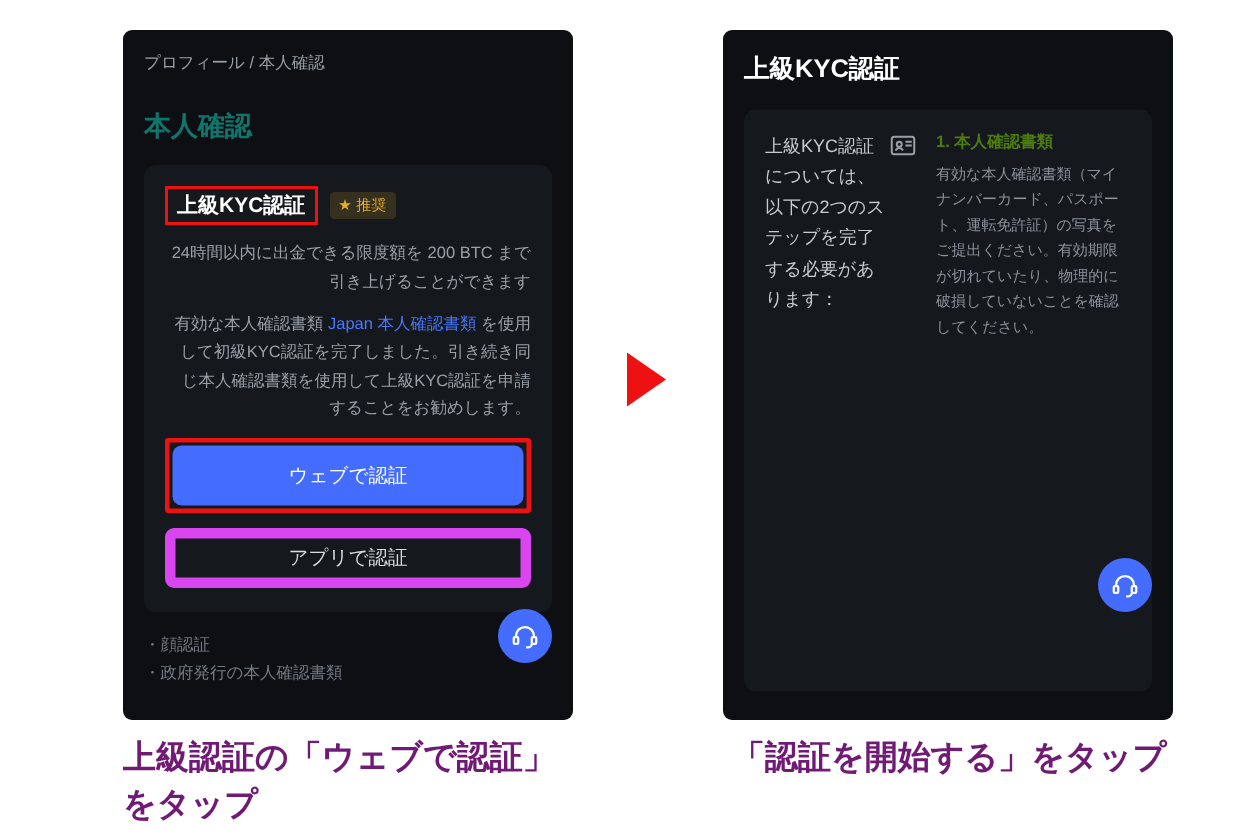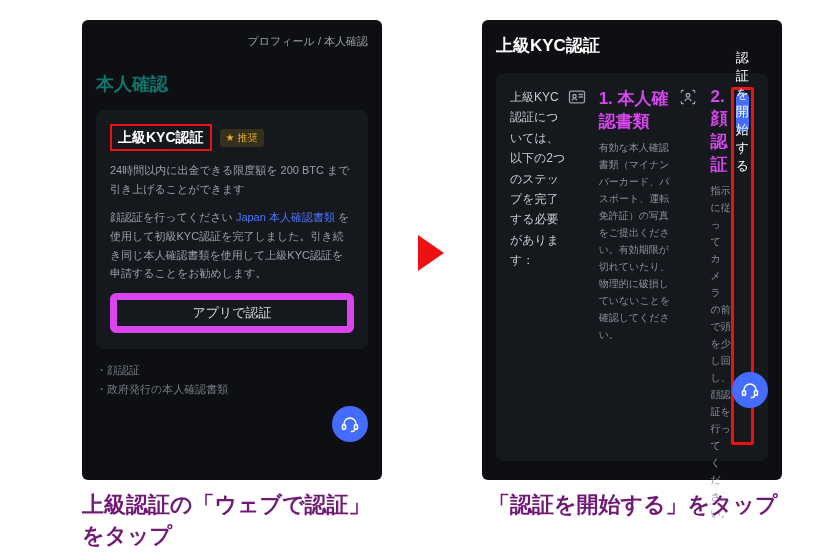--- a/index.html
+++ b/index.html
@@ -15,42 +15,42 @@
     position: absolute;
     width: 300px;
     background: #0d0f12;
     border-radius: 6px;
     color: #c7cbd1;
     padding: 14px 14px 18px 14px;
   }
   .phone-left { left: 82px; top: 20px; height: 460px; }
   .phone-right { left: 482px; top: 20px; height: 460px; }
 
-  .breadcrumb { font-size: 11px; color: #9aa0a8; margin-bottom: 8px; text-align: right; }
+  .breadcrumb { font-size: 11px; color: #9aa0a8; margin-bottom: 8px; }
   .page-title { font-size: 18px; font-weight: 700; color: #0f766e; margin-bottom: 14px; margin-top: 23px; }
 
   .card {
     background: #15181d;
     border-radius: 8px;
     padding: 14px 14px 16px 14px;
   }
 
   .kyc-head { display: flex; align-items: center; gap: 8px; margin-bottom: 10px; }
   .kyc-head-box { border: 2px solid #e11; padding: 2px 6px; }
   .kyc-title { font-size: 14px; font-weight: 700; color: #fff; }
   .badge {
     display: inline-flex; align-items: center; gap: 3px;
     background: rgba(245,186,45,0.15);
     color: #e8ae2a;
     font-size: 10px;
     padding: 2px 6px; border-radius: 3px;
   }
   .badge .star { color: #e8ae2a; font-size: 10px; }
 
-  .desc { font-size: 11px; color: #9aa0a8; line-height: 1.7; margin-bottom: 10px; }
+  .desc { font-size: 11px; color: #9aa0a8; line-height: 1.7; margin-bottom: 10px; text-align: right; }
   .desc .hl { color: #4a78ff; }
 
   .btn {
     width: 100%; height: 40px; border-radius: 6px;
     display: flex; align-items: center; justify-content: center;
     font-size: 13px; cursor: pointer; border: none;
   }
   .btn-primary { background: #446dff; color: #fff; }
   .btn-outline { background: transparent; color: #d8dbe0; border: 7px solid #d946ef; margin-top: 10px; }
   .btn-wrap-red { border: 3px solid #e11; padding: 2px; border-radius: 2px; }
@@ -66,21 +66,21 @@
   }
   .fab-left { bottom: 38px; }
   .fab-right { bottom: 72px; }
 
   
   .r-title { font-size: 17px; font-weight: 700; color: #fff; margin-bottom: 16px; }
   .r-intro { font-size: 12px; color: #c7cbd1; line-height: 1.7; margin-bottom: 18px; }
   .step { display: flex; gap: 10px; margin-bottom: 18px; }
   .step-icon { width: 22px; flex: 0 0 22px; color: #9aa0a8; }
   .step-body { flex: 1; }
-  .step-title { font-size: 17px; font-weight: 700; color: #d946ef; margin-bottom: 6px; }
+  .step-title { font-size: 11px; font-weight: 700; color: #4d7c0f; margin-bottom: 6px; }
   .step-desc { font-size: 10px; color: #8b919a; line-height: 1.7; }
 
   .arrow {
     position: absolute; left: 418px; top: 235px;
     width: 0; height: 0;
     border-top: 18px solid transparent;
     border-bottom: 18px solid transparent;
     border-left: 26px solid #e11;
   }
 
@@ -106,23 +106,26 @@
       <span class="kyc-head-box">
         <span class="kyc-title">上級KYC認証</span>
       </span>
       <span class="badge">
         <span class="star">★</span>
         <span>推奨</span>
       </span>
     </div>
     <div class="desc">24時間以内に出金できる限度額を 200 BTC まで引き上げることができます</div>
     <div class="desc">
-      <span>顔認証を行ってください </span><span class="hl">Japan 本人確認書類</span><span> を使用して初級KYC認証を完了しました。引き続き同じ本人確認書類を使用して上級KYC認証を申請することをお勧めします。</span>
+      <span>有効な本人確認書類 </span><span class="hl">Japan 本人確認書類</span><span> を使用して初級KYC認証を完了しました。引き続き同じ本人確認書類を使用して上級KYC認証を申請することをお勧めします。</span>
     </div>
 
+    <div class="btn-wrap-red">
+      <button class="btn btn-primary">ウェブで認証</button>
+    </div>
     <button class="btn btn-outline">アプリで認証</button>
   </div>
 
   <div class="list-dots">
     <div>・顔認証</div>
     <div>・政府発行の本人確認書類</div>
   </div>
 
   <div class="support-fab fab-left">
     <svg width="18" height="18" viewBox="0 0 24 24" fill="none" stroke="#fff" stroke-width="2">
@@ -150,39 +153,23 @@
           <path d="M6 16c.8-1.5 2-2 3-2s2.2.5 3 2"></path>
             <path d="M14 9h5M14 12h5"></path>
         </svg>
       </div>
       <div class="step-body">
         <div class="step-title">1. 本人確認書類</div>
         <div class="step-desc">有効な本人確認書類（マイナンバーカード、パスポート、運転免許証）の写真をご提出ください。有効期限が切れていたり、物理的に破損していないことを確認してください。</div>
       </div>
     </div>
 
-    <div class="step">
-      <div class="step-icon">
-        <svg width="20" height="20" viewBox="0 0 24 24" fill="none" stroke="#9aa0a8" stroke-width="1.6">
-          <path d="M4 7V5a1 1 0 0 1 1-1h2M20 7V5a1 1 0 0 0-1-1h-2M4 17v2a1 1 0 0 0 1 1h2M20 17v2a1 1 0 0 1-1 1h-2"></path>
-          <circle cx="12" cy="10" r="2.2"></circle>
-            <path d="M8 17c1-2 2.5-3 4-3s3 1 4 3"></path>
-        </svg>
-      </div>
-      <div class="step-body">
-        <div class="step-title">2. 顔認証</div>
-        <div class="step-desc">指示に従ってカメラの前で頭を少し回し、顔認証を行ってください。</div>
-      </div>
-    </div>
 
     <div style="flex:1"></div>
 
-    <div class="btn-wrap-red">
-      <button class="btn btn-primary">認証を開始する</button>
-    </div>
   </div>
 
   <div class="support-fab fab-right">
     <svg width="18" height="18" viewBox="0 0 24 24" fill="none" stroke="#fff" stroke-width="2">
       <path d="M4 13v-1a8 8 0 0 1 16 0v1"></path>
         <path d="M18 19a3 3 0 0 1-3 3h-2"></path>
       <rect x="2" y="13" width="4" height="6" rx="1"></rect>
         <rect x="18" y="13" width="4" height="6" rx="1"></rect>
     </svg>
   </div>

